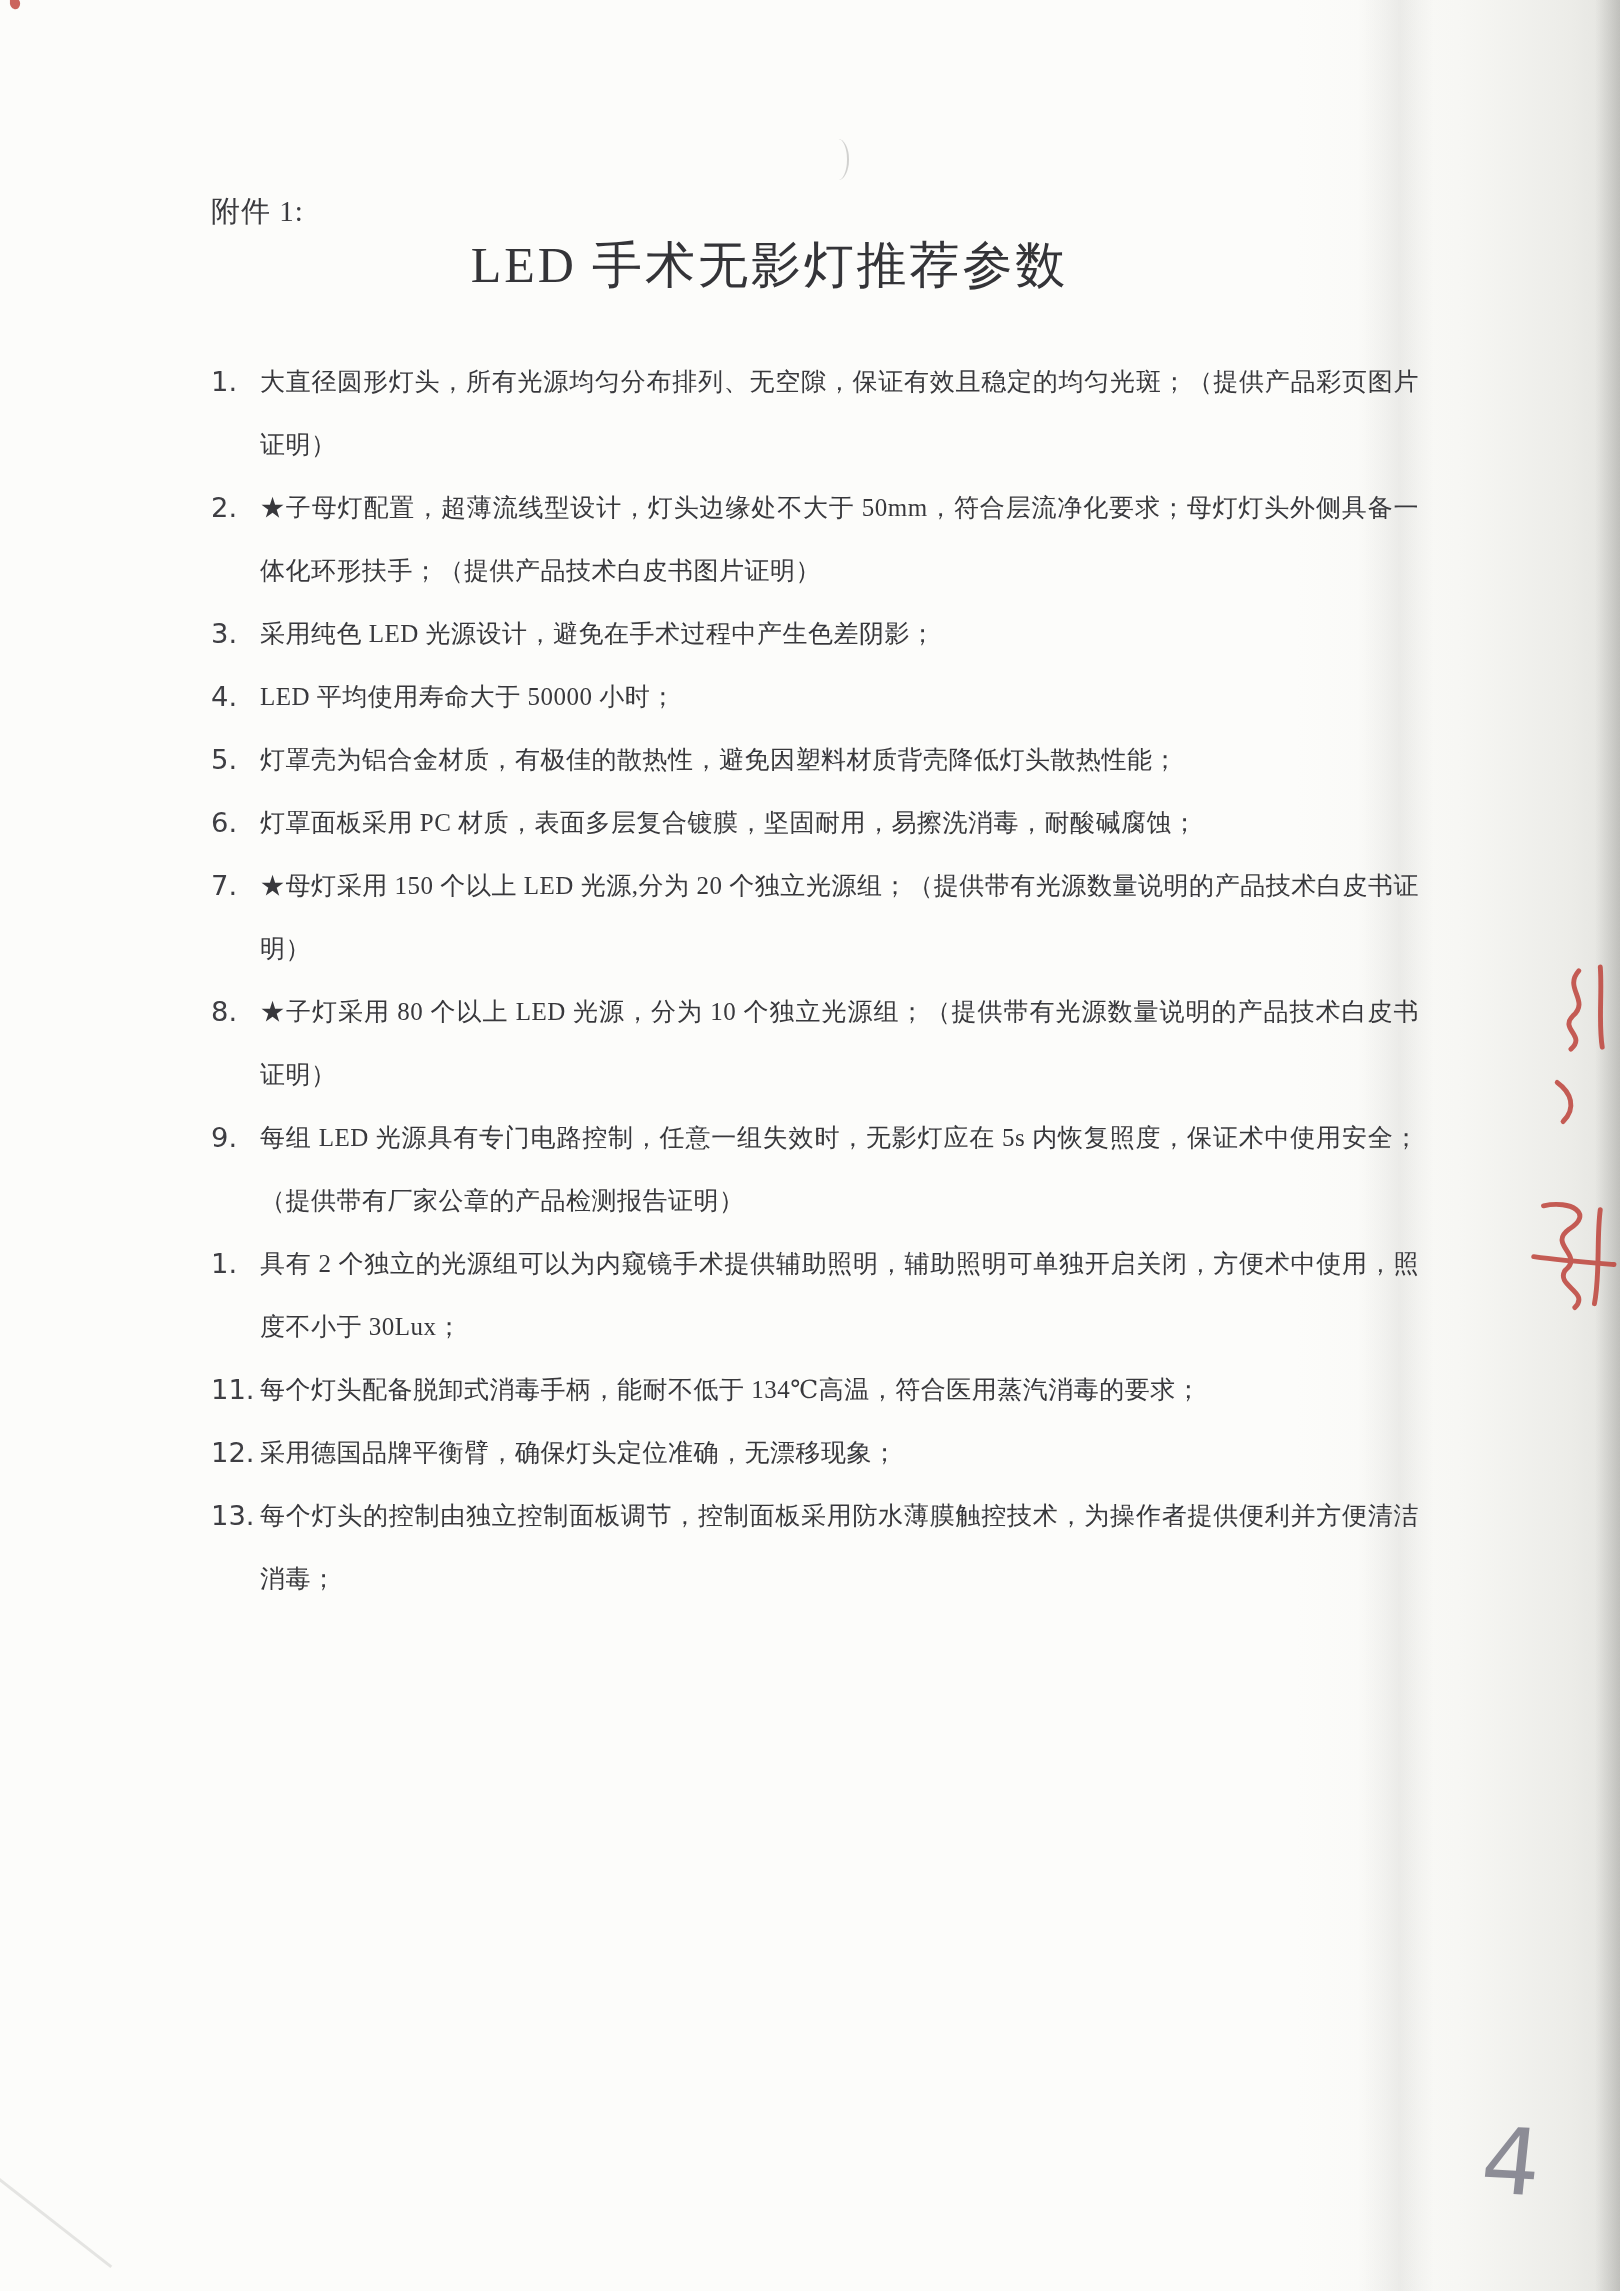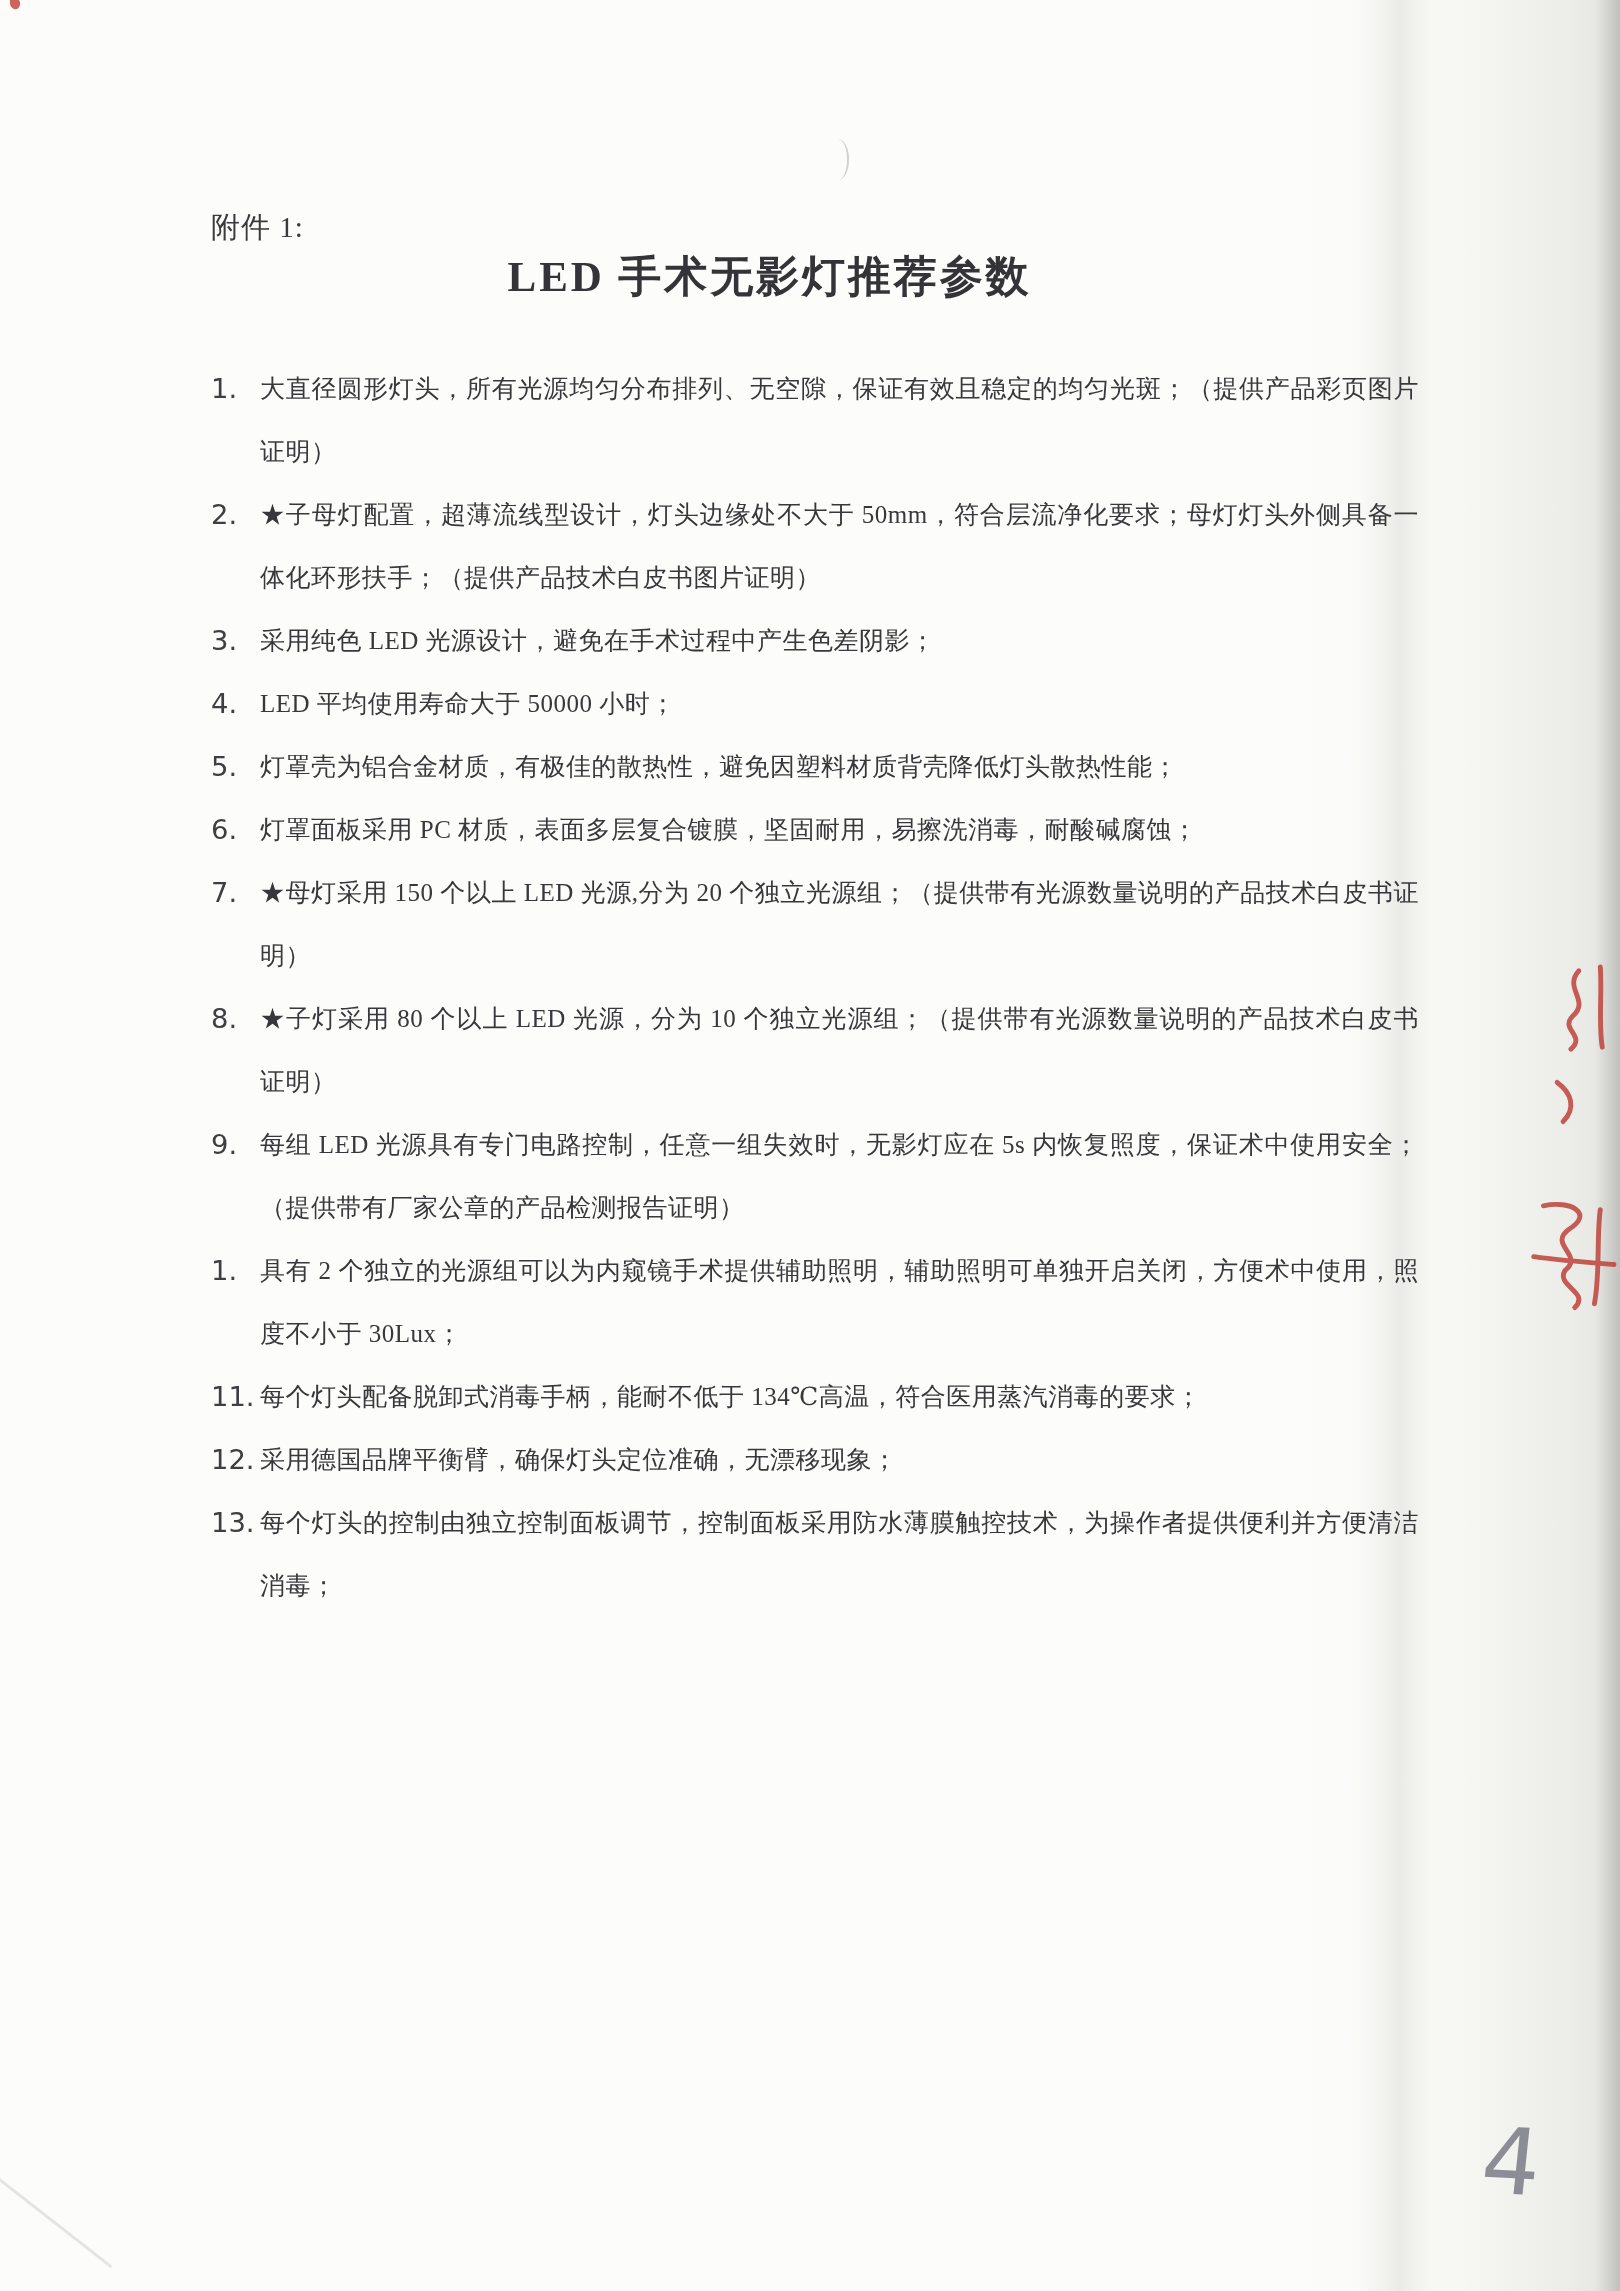--- a/index.html
+++ b/index.html
@@ -49,34 +49,34 @@
     position: absolute;
     left: 831px; top: 139px;
     width: 15.7px; height: 41px;
     border-right: 2px solid rgba(110,110,110,0.30);
     border-radius: 0 60% 60% 0 / 0 50% 50% 0;
     pointer-events: none;
   }
   .content {
     position: absolute;
     left: 211px;
-    top: 208px;
+    top: 192px;
     width: 1208px;
   }
   .attachment-label {
     font-size: 29px;
     letter-spacing: 1px;
     color: #3b3b3f;
   }
   .doc-title {
     width: 1117px;
     margin-top: 0px;
     text-align: center;
-    font-size: 43px;
-    font-weight: bold;
+    font-size: 50px;
+    font-weight: normal;
     letter-spacing: 2.9px;
     color: #343438;
   }
   .spec-list {
     margin-top: 51px;
   }
   .item {
     display: flex;
     align-items: flex-start;
   }

